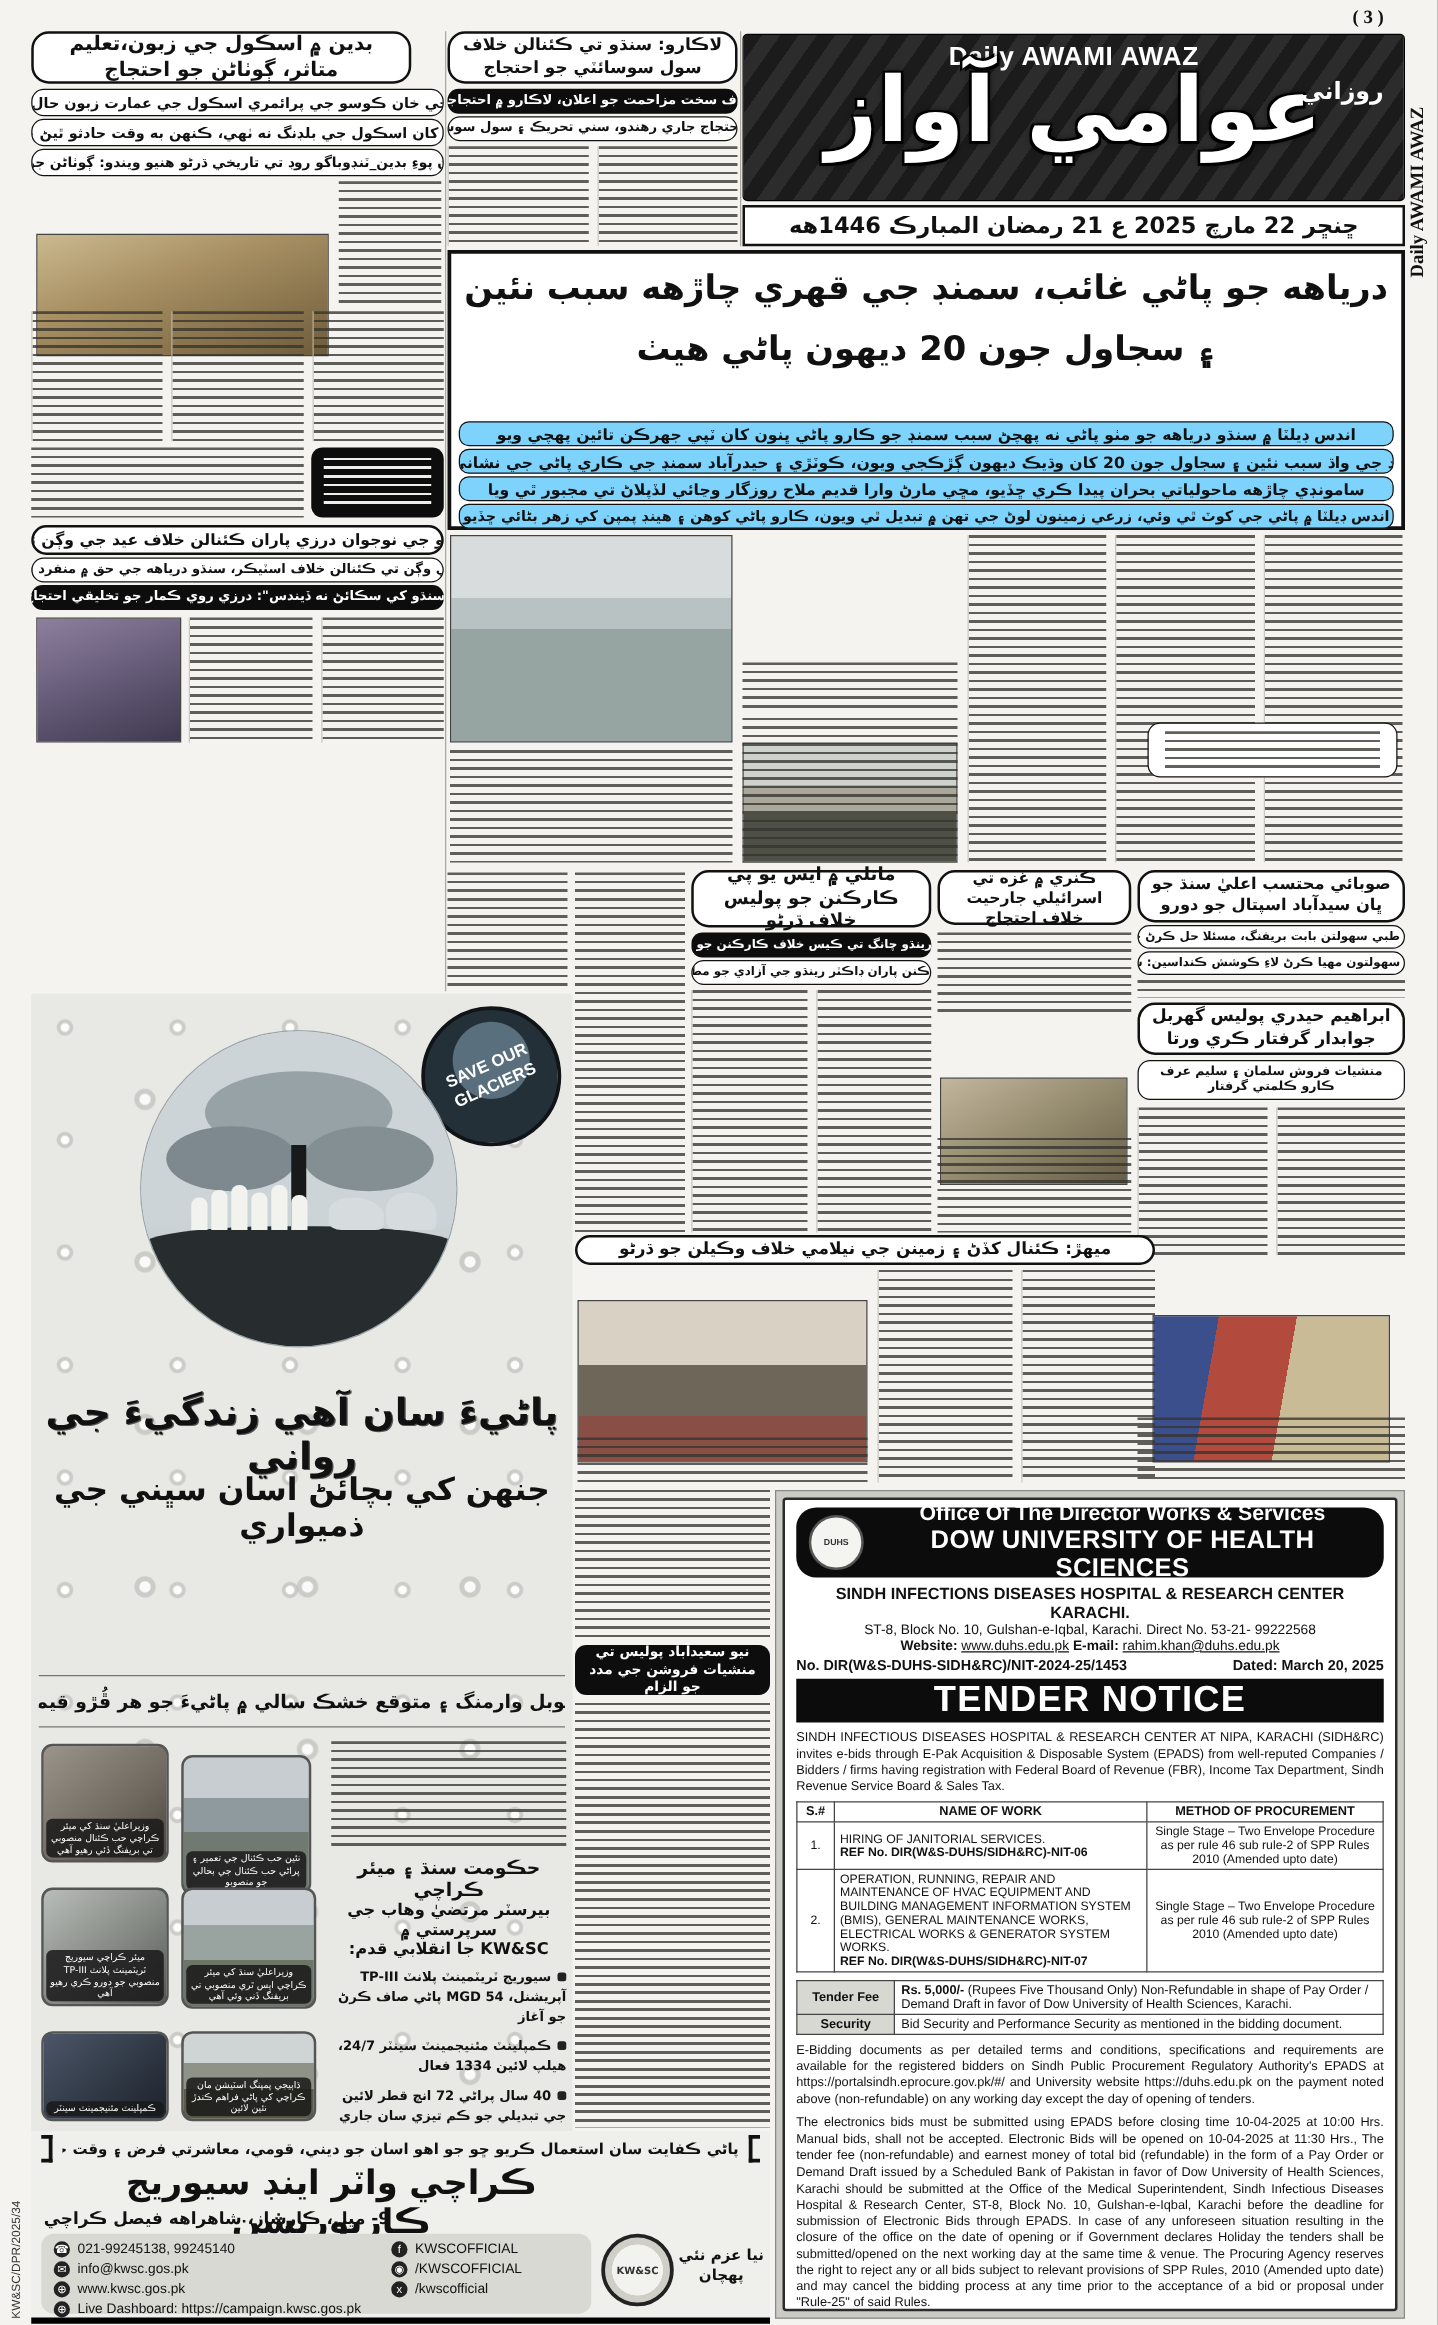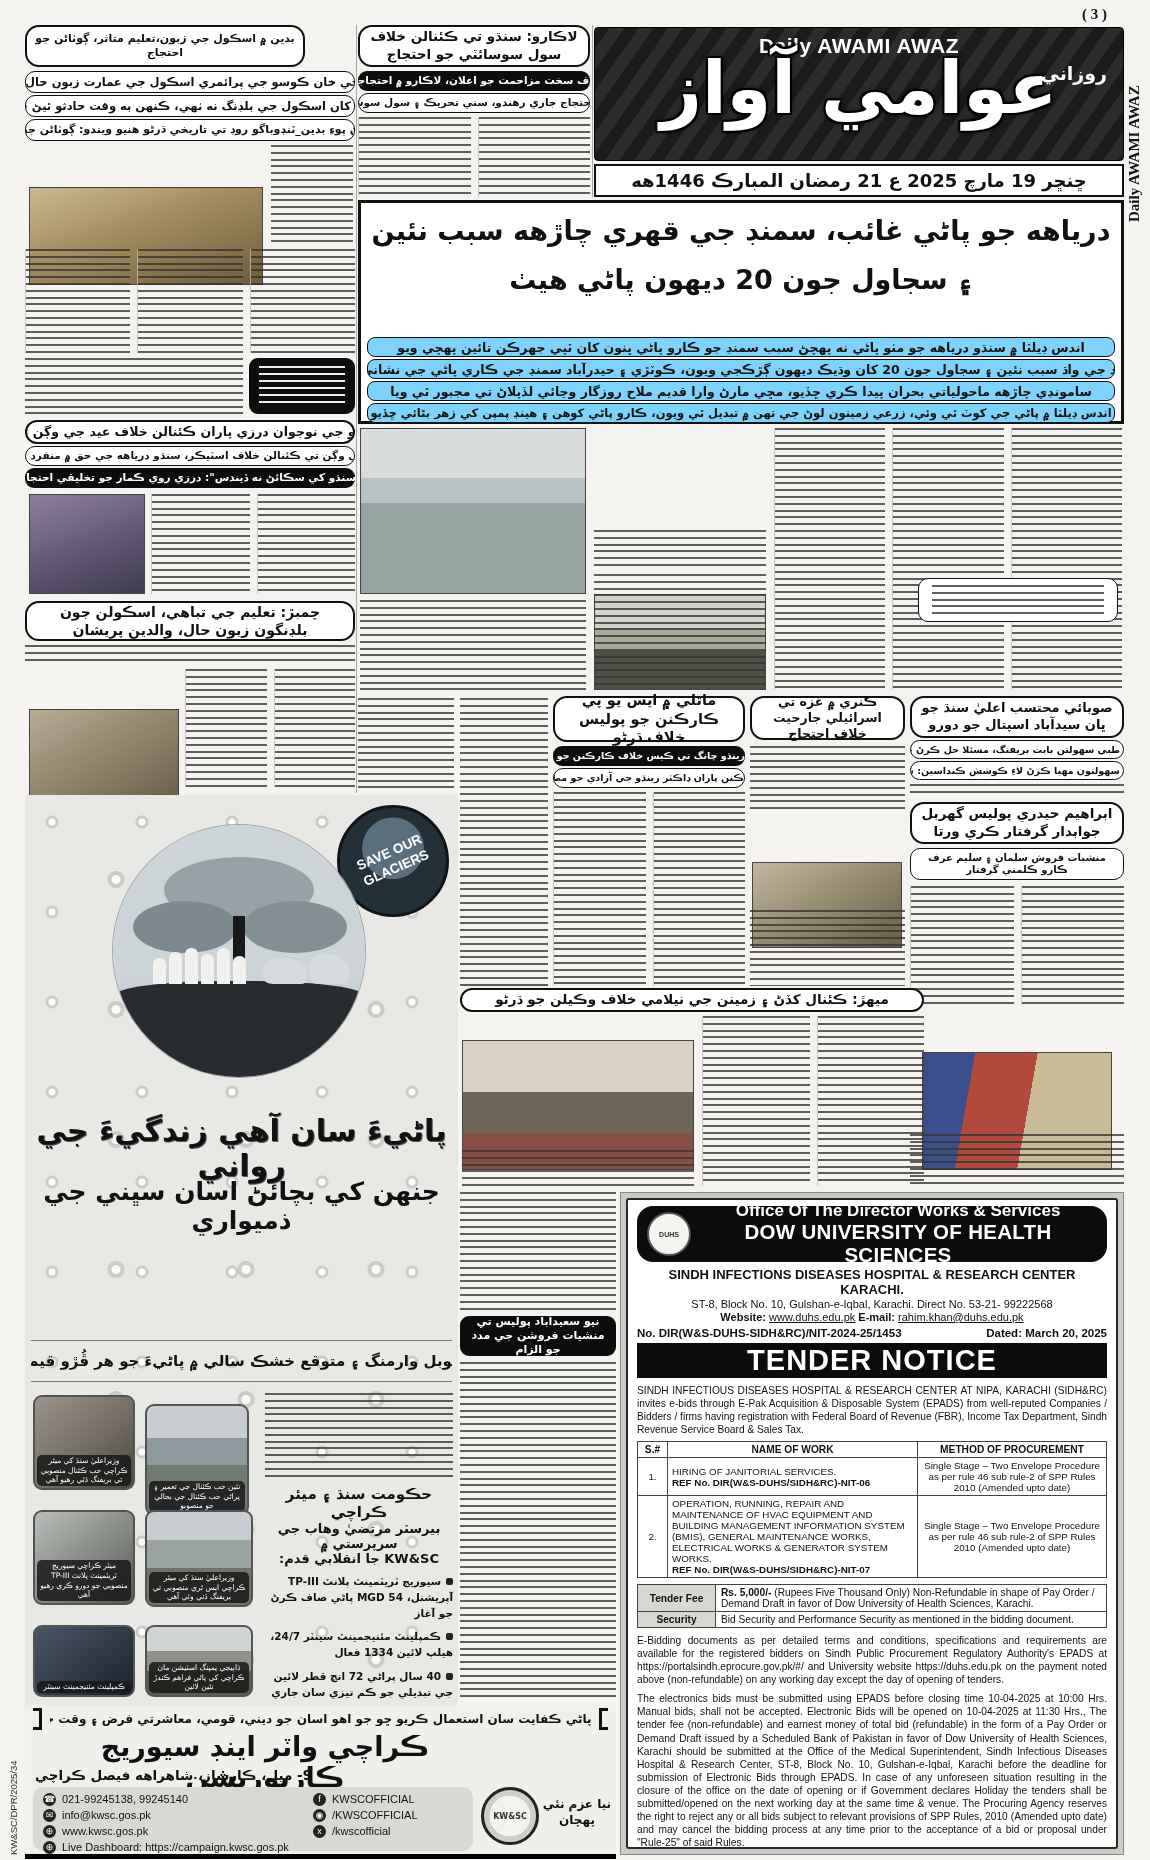--- a/index.html
+++ b/index.html
@@ -122,24 +122,24 @@
 <div class="page">
 
   <div class="abs b" style="left:1082px;top:6px;font-family:'Liberation Serif',serif;font-size:15px">( 3 )</div>
   <div class="abs edge" style="left:1126px;top:32px;height:190px">Daily AWAMI AWAZ</div>
 
   <section class="abs masthead c" style="left:594px;top:27px;width:530px;height:134px">
     <div class="m-eng">Daily AWAMI AWAZ</div>
     <div class="m-daily">روزاني</div>
     <div class="m-title">عوامي آواز</div>
   </section>
-  <div class="abs datebar" style="left:594px;top:164px;width:530px;height:33px">ڇنڇر 19 مارچ 2025 ع 21 رمضان المبارڪ 1446هه</div>
+  <div class="abs datebar" style="left:594px;top:164px;width:530px;height:33px">ڇنڇر 22 مارچ 2025 ع 21 رمضان المبارڪ 1446هه</div>
 
   <section class="abs" style="left:25px;top:25px;width:330px;height:330px">
-    <div class="hd" style="width:280px;height:42px;font-size:11px">بدين ۾ اسڪول جي زبون،تعليم متاثر، ڳوٺاڻن جو احتجاج</div>
+    <div class="hd" style="width:304px;height:42px;font-size:16px">بدين ۾ اسڪول جي زبون،تعليم متاثر، ڳوٺاڻن جو احتجاج</div>
     <div class="sub abs nw" style="left:0;top:46px;width:330px;height:22px;font-size:11.5px">ڳوٺ حاجي خان ڪوسو جي پرائمري اسڪول جي عمارت زبون حال ٿي وئي</div>
     <div class="sub abs nw" style="left:0;top:70px;width:330px;height:22px;font-size:11.5px">30 سالن کان اسڪول جي بلڊنگ نه ٺهي، ڪنهن به وقت حادثو ٿيڻ جو خدشو</div>
     <div class="sub abs nw" style="left:0;top:94px;width:330px;height:22px;font-size:11px">عيد کان پوءِ بدين_ٽنڊوباگو روڊ تي تاريخي ڌرڻو هنيو ويندو: ڳوٺاڻن جو اعلان</div>
     <div class="ph ph-crowd abs" style="left:4px;top:120px;width:234px;height:98px"></div>
     <div class="tx abs" style="left:246px;top:120px;width:82px;height:98px"></div>
     <div class="cols abs" style="left:0;top:224px;width:330px;height:104px">
       <div class="coltx"></div>
       <div class="coltx"></div>
       <div class="coltx"></div>
     </div>
@@ -187,29 +187,20 @@
     <div class="hd abs nw" style="left:0;top:62px;width:330px;height:24px;font-size:12.5px;border-width:2px">ٽنڊوباگو جي نوجوان درزي پاران ڪئنالن خلاف عيد جي وڳن تي نعرا</div>
     <div class="sub abs nw" style="left:0;top:88px;width:330px;height:20px;font-size:10.5px">عيد جي وڳن تي ڪئنالن خلاف اسٽيڪر، سنڌو درياهه جي حق ۾ منفرد احتجاج</div>
     <div class="bk abs nw" style="left:0;top:110px;width:330px;height:20px;font-size:10.5px">"سنڌو کي سڪائڻ نه ڏيندس": درزي روي ڪمار جو تخليقي احتجاج</div>
     <div class="ph ph-portrait abs" style="left:4px;top:136px;width:116px;height:100px"></div>
     <div class="cols abs" style="left:126px;top:136px;width:204px;height:100px">
       <div class="coltx"></div>
       <div class="coltx"></div>
     </div>
   </section>
 
-  <section class="abs" style="left:25px;top:601px;width:330px;height:192px">
-    <div class="hd" style="width:330px;height:40px;font-size:14px">چمبڙ: تعليم جي تباهي، اسڪولن جون بلڊنگون زبون حال، والدين پريشان</div>
-    <div class="tx abs" style="left:0;top:44px;width:330px;height:18px"></div>
-    <div class="ph ph-crowd2 abs" style="left:4px;top:68px;width:150px;height:118px"></div>
-    <div class="cols abs" style="left:160px;top:68px;width:170px;height:118px">
-      <div class="coltx"></div>
-      <div class="coltx"></div>
-    </div>
-  </section>
 
   <div class="tx abs" style="left:358px;top:698px;width:96px;height:92px"></div>
   <div class="tx abs" style="left:460px;top:698px;width:88px;height:288px"></div>
 
   <section class="abs" style="left:553px;top:696px;width:192px;height:290px">
     <div class="hd" style="width:192px;height:46px;font-size:14.5px">ماتلي ۾ ايس يو پي ڪارڪنن جو پوليس خلاف ڌرڻو</div>
     <div class="bk abs nw" style="left:0;top:50px;width:192px;height:20px;font-size:9.5px" able="false">ڊاڪٽر رينڌو چانگ تي ڪيس خلاف ڪارڪنن جو احتجاج</div>
     <div class="sub abs nw" style="left:0;top:72px;width:192px;height:20px;font-size:9.5px">ڪارڪنن پاران ڊاڪٽر رينڌو جي آزادي جو مطالبو</div>
     <div class="cols abs" style="left:0;top:96px;width:192px;height:194px">
       <div class="coltx"></div>

